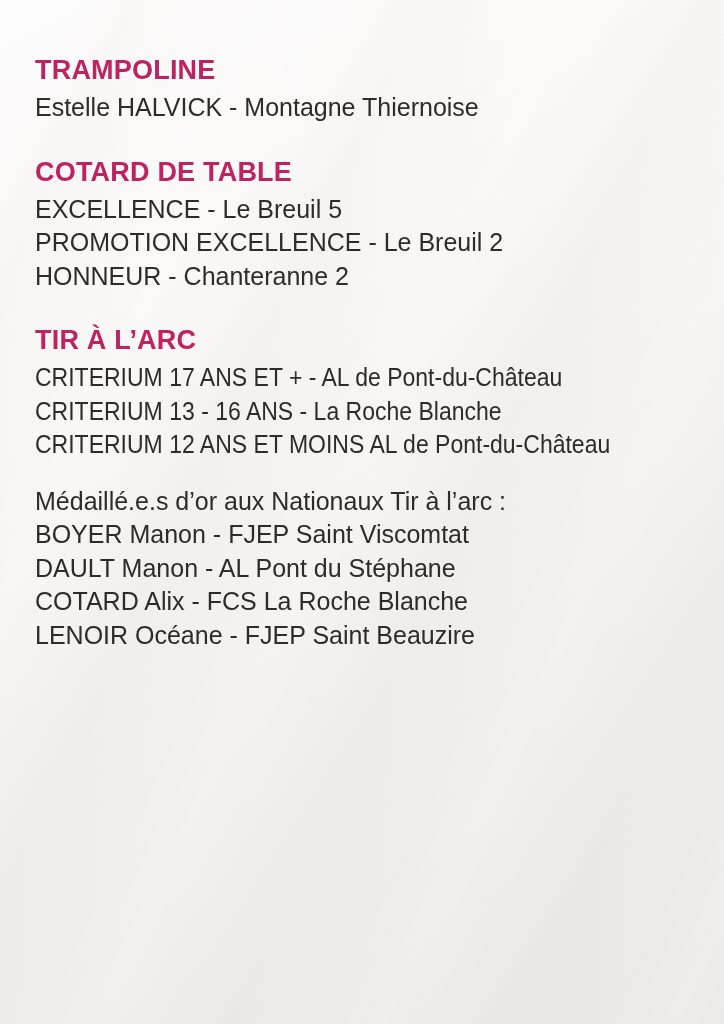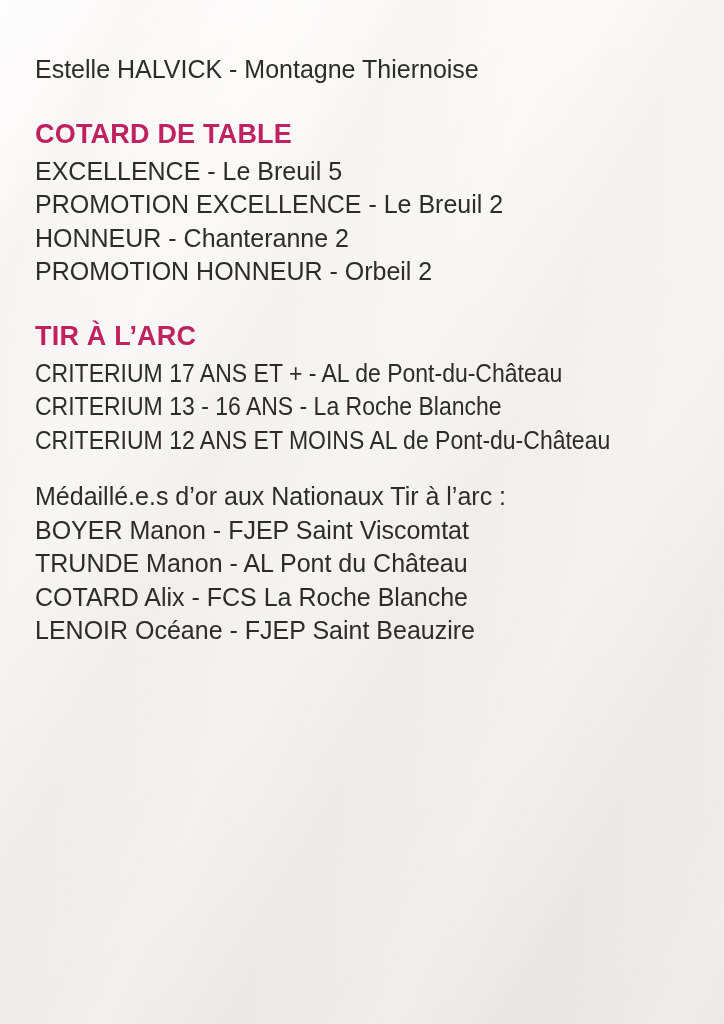--- a/index.html
+++ b/index.html
@@ -46,39 +46,39 @@
   .medals {
     margin-top: 23px;
   }
 </style>
 </head>
 <body>
 
 <div class="page">
 
   <section>
+    <h2>TRAMPOLINE</h2>
     <p class="line">Estelle HALVICK - Montagne Thiernoise</p>
   </section>
 
   <section>
     <h2>COTARD DE TABLE</h2>
     <p class="line">EXCELLENCE - Le Breuil 5</p>
     <p class="line">PROMOTION EXCELLENCE - Le Breuil 2</p>
     <p class="line">HONNEUR - Chanteranne 2</p>
-    <p class="line">PROMOTION HONNEUR - Orbeil 2</p>
   </section>
 
   <section>
     <h2>TIR À L’ARC</h2>
     <p class="line condensed">CRITERIUM 17 ANS ET + - AL de Pont-du-Château</p>
     <p class="line condensed">CRITERIUM 13 - 16 ANS - La Roche Blanche</p>
     <p class="line condensed">CRITERIUM 12 ANS ET MOINS AL de Pont-du-Château</p>
 
     <div class="medals">
       <p class="line">Médaillé.e.s d’or aux Nationaux Tir à l’arc :</p>
       <p class="line">BOYER Manon - FJEP Saint Viscomtat</p>
-      <p class="line">TRUNDE Manon - AL Pont du Château</p>
+      <p class="line">DAULT Manon - AL Pont du Stéphane</p>
       <p class="line">COTARD Alix - FCS La Roche Blanche</p>
       <p class="line">LENOIR Océane - FJEP Saint Beauzire</p>
     </div>
   </section>
 
 </div>
 
 </body></html>

